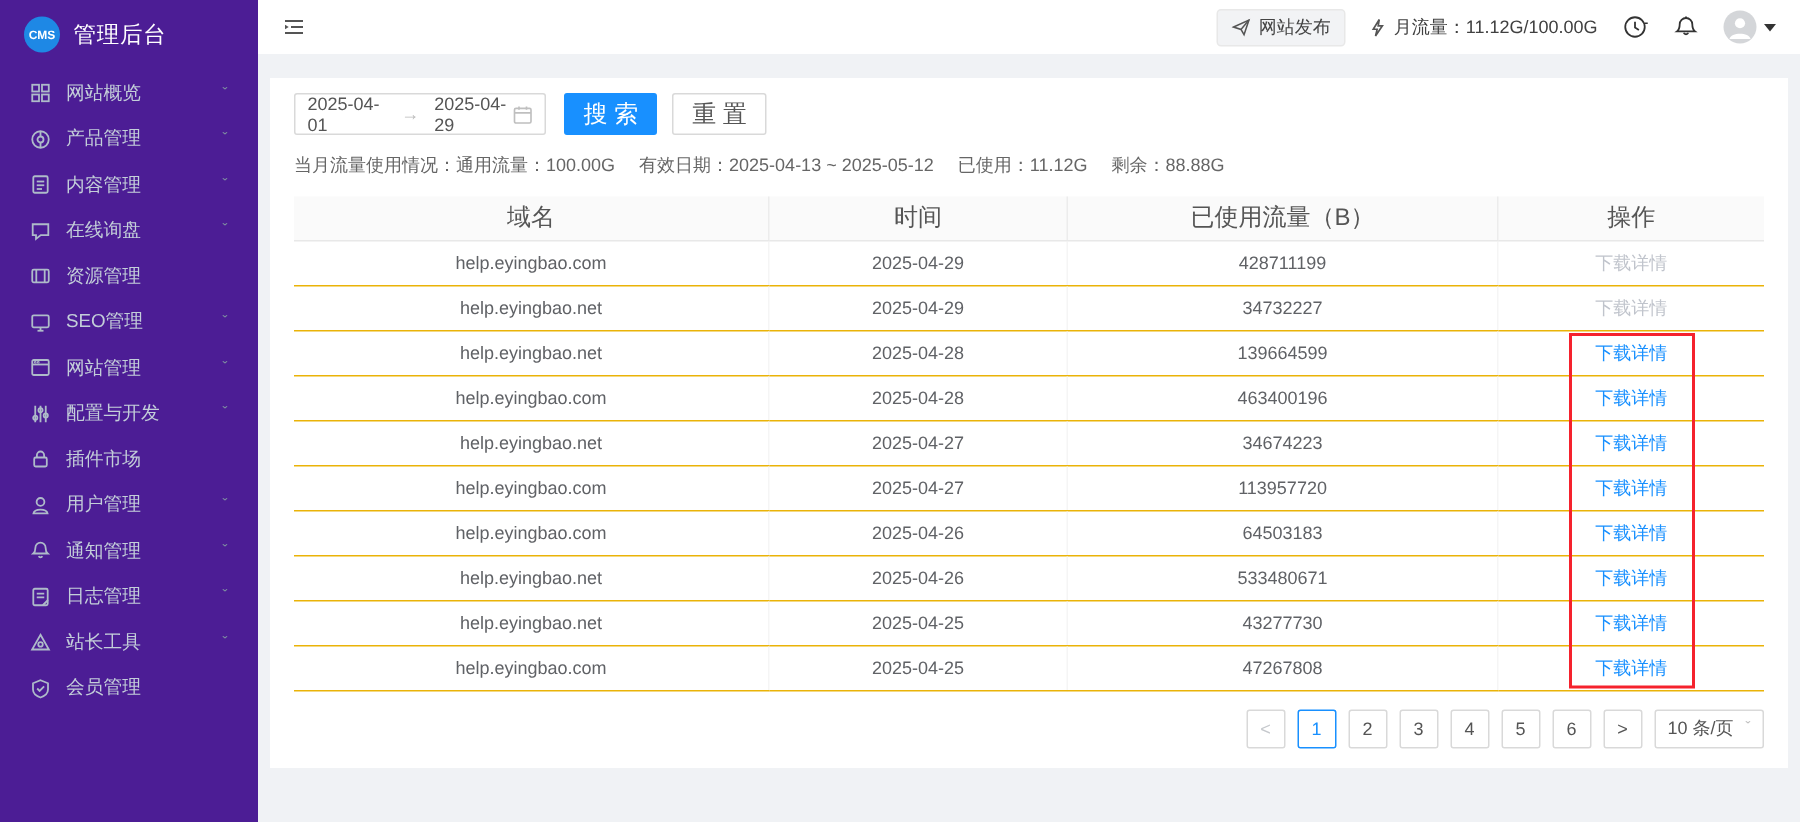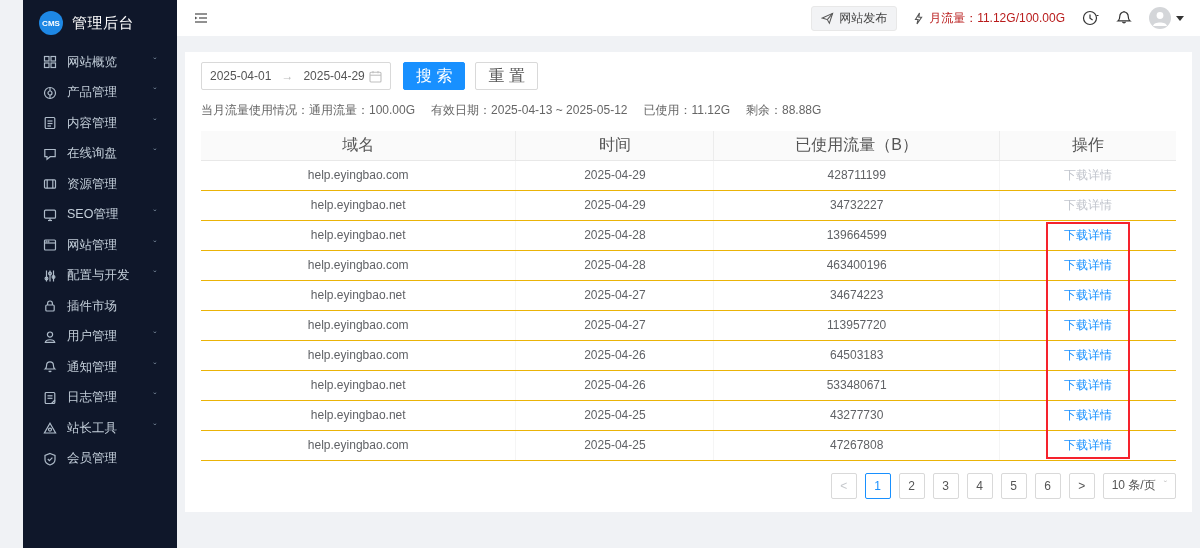--- a/index.html
+++ b/index.html
@@ -6,22 +6,22 @@
   html,body { width:1200px; height:548px; overflow:hidden; }
   body {
     font-family:"Liberation Sans","DejaVu Sans",sans-serif;
     font-size:12px; color:#333; background:#f0f2f5;
     display:flex;
   }
   svg { display:block; }
 
   
   .sidebar {
-    width:154px; height:548px; background:#0f172a; flex-shrink:0;
-    display:flex; flex-direction:column;margin-left:23px;
+    width:172px; height:548px; background:#4c1d95; flex-shrink:0;
+    display:flex; flex-direction:column;
   }
   .logo-row { display:flex; align-items:center; padding:11px 0 10px 16px; }
   .logo-badge {
     width:24px; height:24px; border-radius:50%; background:#1e88e5;
     color:#fff; font-size:8px; font-weight:bold;
     display:flex; align-items:center; justify-content:center; flex-shrink:0;
   }
   .logo-title { color:#ffffff; font-size:15px; margin-left:9px; letter-spacing:.5px; }
   .nav { padding-top:2px; }
   .nav-item {
@@ -41,36 +41,36 @@
   }
   .collapse-btn { width:16px; height:16px; color:#555; cursor:pointer; }
   .collapse-btn svg { width:16px; height:16px; stroke:currentColor; fill:none; stroke-width:1.3; }
   .topbar-right { margin-left:auto; display:flex; align-items:center; gap:16px; }
   .publish-chip {
     display:flex; align-items:center; gap:5px; background:#f2f3f5;
     border:1px solid #e8e8e8; border-radius:3px; padding:3px 9px;
     color:#444; cursor:pointer;
   }
   .publish-chip svg { width:13px; height:13px; stroke:#555; fill:none; stroke-width:1.1; }
-  .traffic-wrap { display:flex; align-items:center; gap:4px; color:#b91c1c; }
+  .traffic-wrap { display:flex; align-items:center; gap:4px; color:#404040; }
   .traffic-wrap svg { width:12px; height:13px; stroke:#555; fill:none; stroke-width:1.1; }
   .tb-icon { width:18px; height:18px; color:#333; cursor:pointer; }
   .tb-icon svg { width:18px; height:18px; stroke:currentColor; fill:none; stroke-width:1.2; }
   .avatar-wrap { display:flex; align-items:center; gap:5px; cursor:pointer; }
   .avatar { width:22px; height:22px; border-radius:50%; background:#d4d6d9; overflow:hidden; }
   .avatar svg { width:22px; height:22px; fill:#ffffff; }
   .caret { width:0; height:0; border-left:4px solid transparent; border-right:4px solid transparent; border-top:5px solid #333; }
 
   .content { height:512px; padding:16px 8px 0; background:#f0f2f5; }
   .card { background:#fff; height:460px; padding:10px 16px; overflow:hidden; }
 
   
   .filter-row { display:flex; align-items:center; height:28px; }
   .date-range {
-    width:190px; height:28px; border:1px solid #d9d9d9; border-radius:2px;
+    width:168px; height:28px; border:1px solid #d9d9d9; border-radius:2px;
     display:flex; align-items:center; padding:1px 8px; color:#555; background:#fff; cursor:pointer;
   }
   .date-range .d-sep { color:#bbb; margin:0 10px; }
   .date-range .cal-icon { margin-left:auto; color:#bfbfbf; }
   .date-range .cal-icon svg { width:13px; height:13px; stroke:currentColor; fill:none; stroke-width:1.1; }
   .btn { height:28px; border-radius:2px; padding:0 12px; font-size:16px; cursor:pointer; border:1px solid transparent; }
   .btn-primary { background:#1890ff; border-color:#1890ff; color:#fff; margin-left:12px; }
   .btn-plain { background:#fff; border-color:#d9d9d9; color:#555; margin-left:10px; }
 
   

